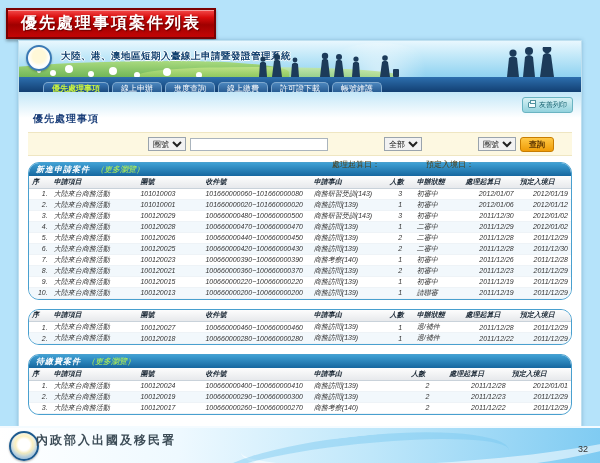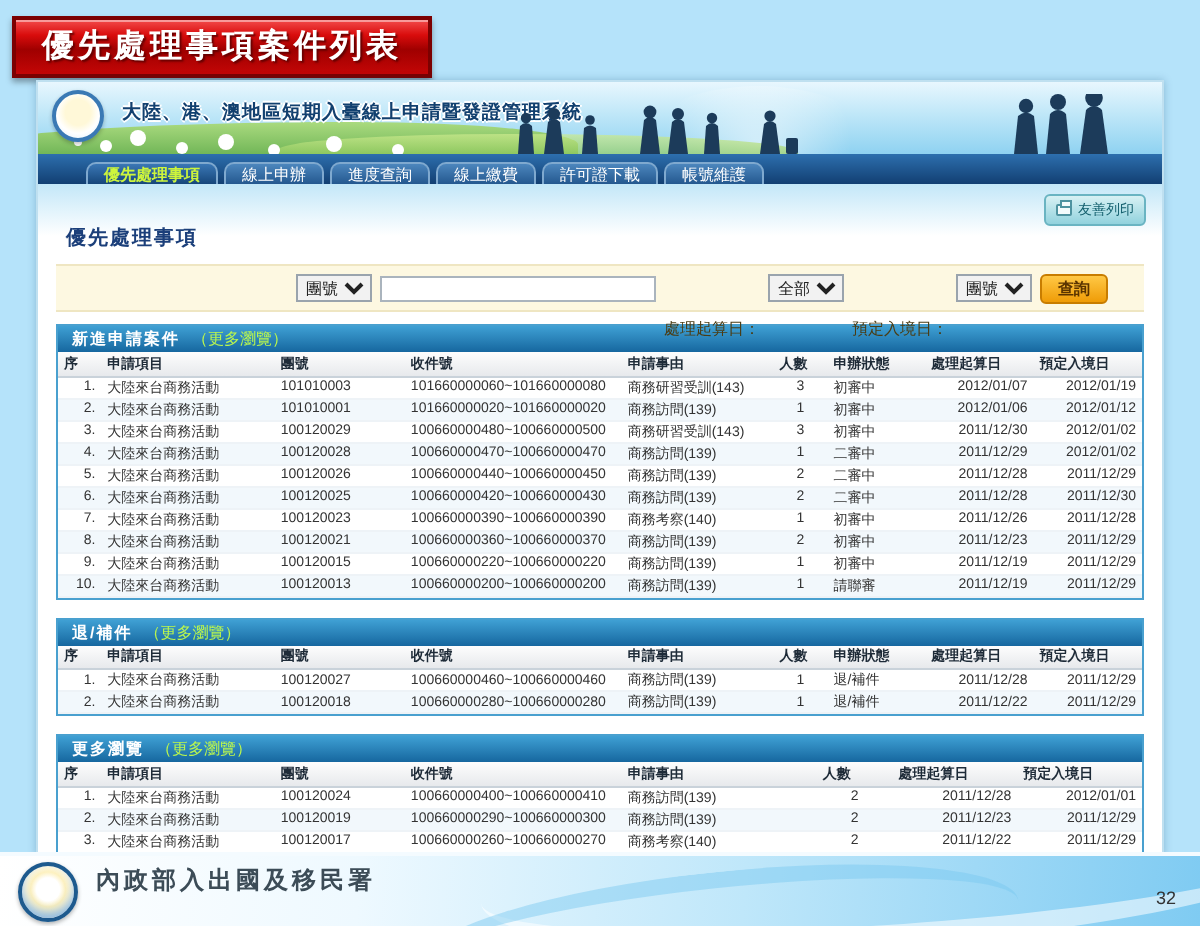--- a/index.html
+++ b/index.html
@@ -54,21 +54,21 @@
   .filterbar{ margin:0 9px; height:24px; background:#fdf8e1; border-top:1px solid #efe6c2; border-bottom:1px solid #efe6c2;
     display:flex; align-items:center; gap:4px; padding-left:120px; font-size:8px; color:#4a3c14; }
   .filterbar select{ font-family:"Liberation Sans", sans-serif; font-size:8px; height:14px; border:1px solid #9aa4ad; background:#f2f2f2; color:#222; }
   .filterbar input{ width:138px; height:13px; border:1px solid #aab4bd; font-size:8px; background:#fff; }
   .flabel{ white-space:nowrap;margin-top:40px; }
   .search-btn{ font-family:"Liberation Sans", sans-serif; font-size:8px; font-weight:bold; color:#5b3400; padding:1px 8px; cursor:pointer;
     background:linear-gradient(180deg,#ffc845 0%,#ef9c07 100%); border:1px solid #c87d00; border-radius:3px; }
 
   
   .sections{ padding:6px 9px 0 9px; }
-  .section{ border:1px solid #49a0cf; border-radius:0; overflow:hidden; margin-bottom:9px; background:#fff; }
+  .section{ border:1px solid #49a0cf; border-radius:11px; overflow:hidden; margin-bottom:9px; background:#fff;font-style:italic; }
   .sec-cap{ height:13px; line-height:13px; background:linear-gradient(180deg,#3fa0d4 0%,#16679f 100%);
     color:#fff; font-size:8px; font-weight:bold; padding-left:7px; letter-spacing:1px; }
   .sec-cap .more{ color:#baf64e; font-weight:normal; margin-left:6px; letter-spacing:0; cursor:pointer; text-decoration:none; }
   table.grid{ width:100%; border-collapse:collapse; table-layout:fixed; font-size:7px; }
   table.grid th{ background:linear-gradient(180deg,#fdfdfd 0%,#e7e9ec 100%); color:#1e2b38; font-weight:bold;
     height:12px; text-align:left; padding:0 3px; border-bottom:1px solid #c9d2da; white-space:nowrap; overflow:hidden; }
   table.grid td{ height:10px; padding:0 3px; color:#333; border-bottom:1px solid #eef3f7; white-space:nowrap; overflow:hidden; }
   table.grid tr:nth-child(even) td{ background:#f2f8fc; }
   .c-seq{ text-align:right; width:auto; }
   .c-link{ color:#2f6fbe; cursor:pointer; }
@@ -79,21 +79,21 @@
   
   .footer{ position:absolute; left:0; right:0; bottom:0; height:37px; overflow:hidden;
     background:linear-gradient(95deg,#ffffff 0%,#eef9ff 30%,#bfe7fa 62%,#7fcbf2 100%); border-top:2px solid #f4fbff; }
   .wave1{ position:absolute; right:-60px; top:-26px; width:420px; height:70px; border-radius:50%;
     border-bottom:10px solid rgba(255,255,255,.55); transform:rotate(-4deg); }
   .wave2{ position:absolute; right:90px; top:8px; width:300px; height:60px; border-radius:50%;
     border-top:8px solid rgba(120,200,240,.45); transform:rotate(-6deg); }
   .nia-logo{ position:absolute; left:9px; top:3px; width:30px; height:30px; border-radius:50%;
     background:radial-gradient(circle at 50% 45%,#ffffff 0 30%,#fdf1c0 45%,#ffffff 70%,#eaf4fb 100%);
     border:2px solid #1d5a8e; box-shadow:inset 0 -3px 4px rgba(40,120,180,.5), 0 1px 2px rgba(0,0,0,.3); }
-  .agency{ position:absolute; left:48px; top:4px; color:#3c4c57; }
+  .agency{ position:absolute; left:36px; top:4px; color:#3c4c57; }
   .agency .zh{ font-size:12px; font-weight:bold; letter-spacing:2px; }
   .agency .en{ font-size:11.5px; letter-spacing:.3px; }
   .pageno{ position:absolute; right:12px; top:16px; font-size:9px; color:#333; }
 </style>
 </head>
 <body>
 
 <div class="banner">
   <span>優先處理事項案件列表</span>
 </div>
@@ -292,21 +292,20 @@
                 <td class="">商務訪問(139)</td>
                 <td class="c-num">1</td>
                 <td class="c-status">請聯審</td>
                 <td class="c-date">2011/12/19</td>
                 <td class="c-date">2011/12/29</td>
               </tr>
             </tbody>
           </table>
         </div>
         <div class="section">
-          <div class="sec-cap"><span>退/補件</span><a class="more">（更多瀏覽）</a></div>
           <table class="grid">
             <colgroup>
               <col style="width:4%">
               <col style="width:16%">
               <col style="width:12%">
               <col style="width:20%">
               <col style="width:14%">
               <col style="width:5%">
               <col style="width:9%">
               <col style="width:10%">
@@ -345,21 +344,21 @@
                 <td class="">商務訪問(139)</td>
                 <td class="c-num">1</td>
                 <td class="c-status">退/補件</td>
                 <td class="c-date">2011/12/22</td>
                 <td class="c-date">2011/12/29</td>
               </tr>
             </tbody>
           </table>
         </div>
         <div class="section">
-          <div class="sec-cap"><span>更多瀏覽</span><a class="more">（更多瀏覽）</a></div>
+          <div class="sec-cap"><span>待繳費案件</span><a class="more">（更多瀏覽）</a></div>
           <table class="grid">
             <colgroup>
               <col style="width:4%">
               <col style="width:16%">
               <col style="width:12%">
               <col style="width:20%">
               <col style="width:18%">
               <col style="width:7%">
               <col style="width:11.5%">
               <col style="width:11.5%">

